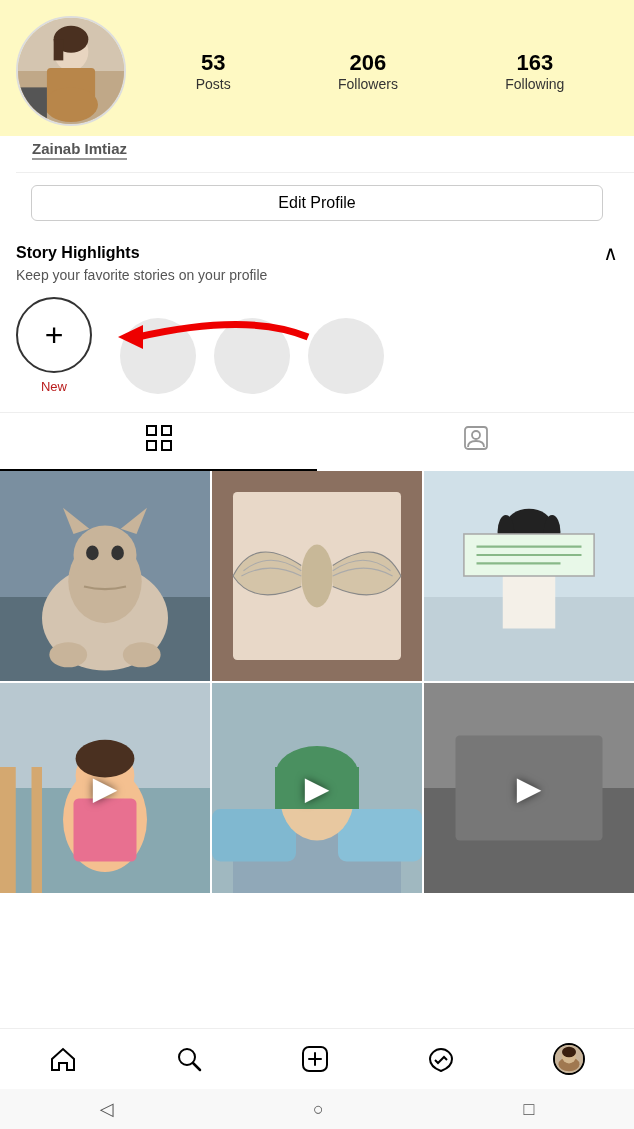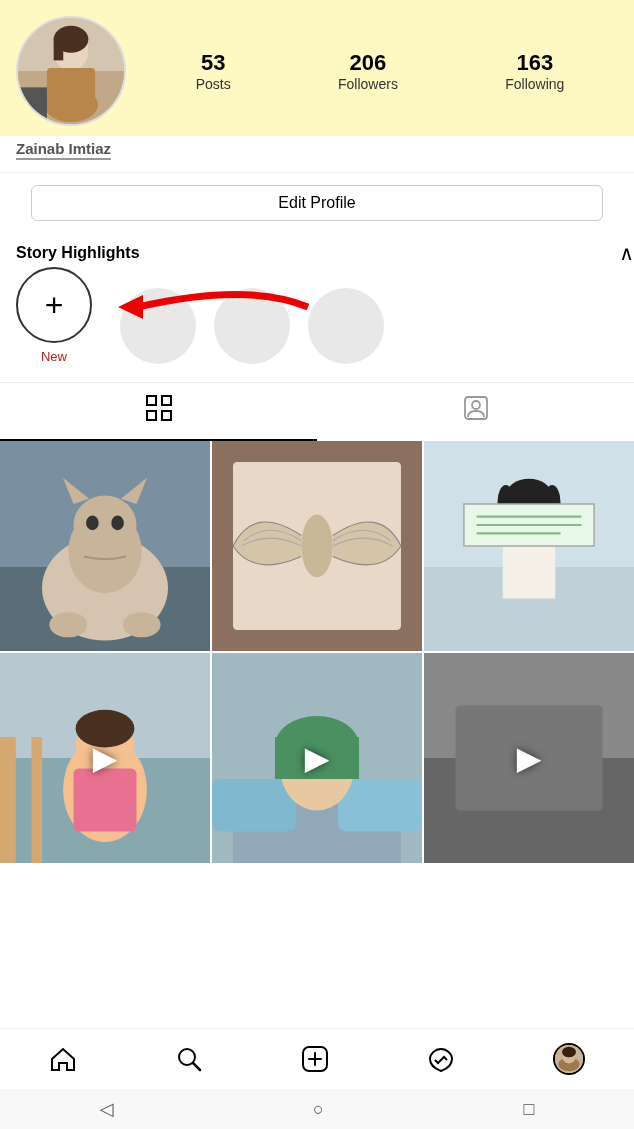--- a/index.html
+++ b/index.html
@@ -59,20 +59,21 @@
     }
     .stat-label {
       font-size: 14px;
       color: #333;
     }
 
     
     .username-area {
       padding: 4px 32px 12px 16px;
       border-bottom: 1px solid #eee;
+      margin-left: 16px;
     }
     .username-text {
       font-size: 15px;
       font-weight: 600;
       color: #000;
       text-decoration: underline;
       text-decoration-color: transparent;
       
       border-bottom: 2px solid #999;
       display: inline-block;
@@ -92,21 +93,21 @@
       background: #fff;
       font-size: 16px;
       font-weight: 500;
       color: #000;
       cursor: pointer;
       text-align: center;
     }
 
     
     .story-highlights-section {
-      padding: 8px 0 4px 16px;
+      padding: 8px 16px 4px 16px;
     }
     .story-highlights-header {
       display: flex;
       align-items: center;
       justify-content: space-between;
       margin-bottom: 2px;
     }
     .story-highlights-title {
       font-size: 16px;
       font-weight: 700;
@@ -313,20 +314,21 @@
 
 <div class="edit-profile-wrap">
   <button class="edit-profile-btn">Edit Profile</button>
 </div>
 
 <div class="story-highlights-section">
   <div class="story-highlights-header">
     <span class="story-highlights-title">Story Highlights</span>
     <span class="chevron-up">∧</span>
   </div>
+  <div class="story-highlights-subtitle">Keep your favorite stories on your profile</div>
 
   <div class="highlights-row">
     <div class="highlight-item">
       <div class="highlight-circle new-circle">
         <span class="plus-icon">+</span>
       </div>
       <span class="highlight-label">New</span>
     </div>
 
     <div class="red-arrow" style="position:absolute; top:10px; left:92px; width:210px; z-index:10;">

